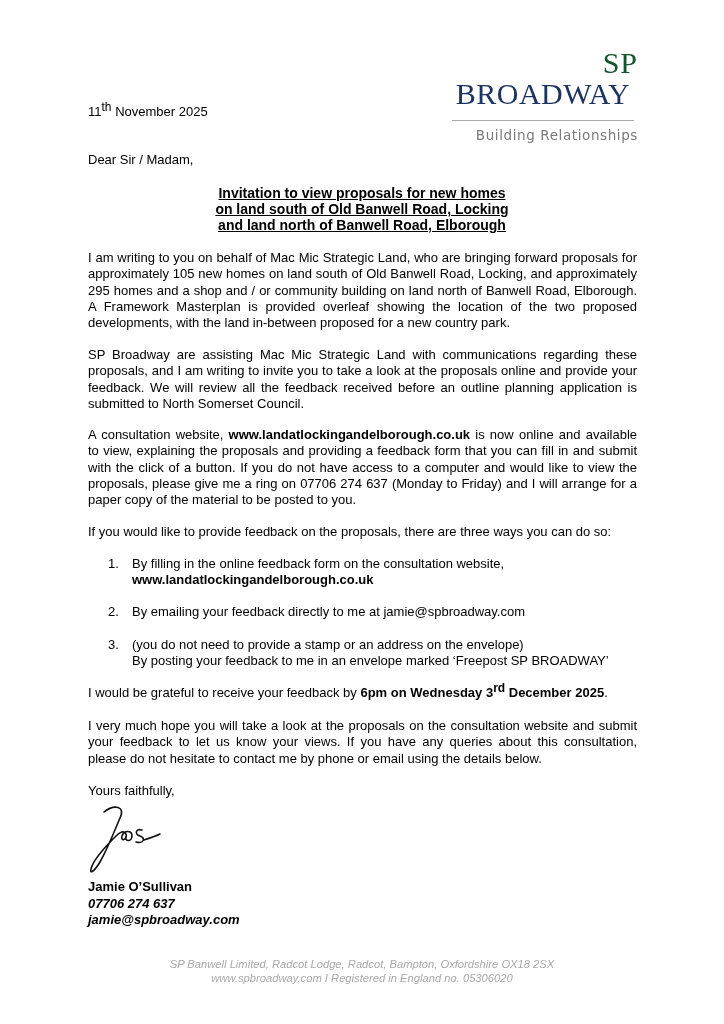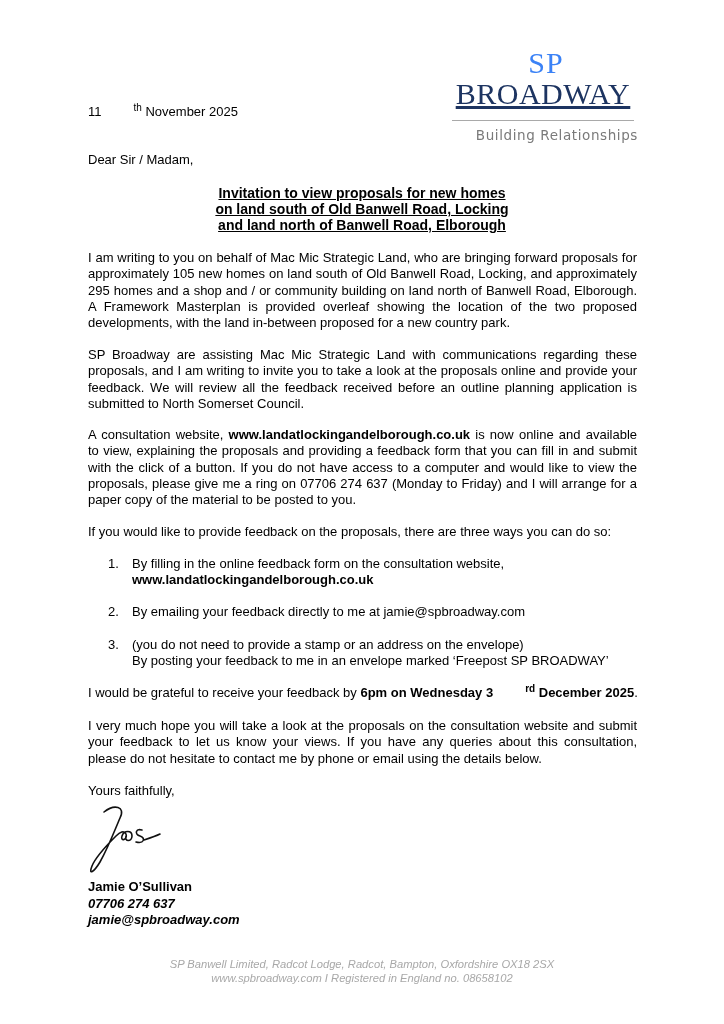--- a/index.html
+++ b/index.html
@@ -1,24 +1,24 @@
 <!DOCTYPE html>
 <html><head>
 <meta charset="utf-8">
 <style>
   html, body { margin: 0; padding: 0; background: #ffffff; }
   body { width: 724px; height: 1024px; position: relative; overflow: hidden;
          font-family: "Liberation Sans", sans-serif; color: #000; font-size: 13px; }
   .logo { position: absolute; left: 448px; top: 48px; width: 190px; text-align: center; }
-  .logo-sp { font-family: "Liberation Serif", serif; color: #3b82f6; font-size: 30px; line-height: 30px; letter-spacing: 1px; margin-left: 6px; }
-  .logo-name { font-family: "Liberation Serif", serif; color: #1d3461; font-size: 30px; line-height: 32px; letter-spacing: 0.5px; text-decoration: underline; }
+  .logo-sp { font-family: "Liberation Serif", serif; color: #14532d; font-size: 30px; line-height: 30px; letter-spacing: 1px; margin-left: 6px; text-align: right; }
+  .logo-name { font-family: "Liberation Serif", serif; color: #1d3461; font-size: 30px; line-height: 32px; letter-spacing: 0.5px; }
   .logo-rule { height: 1px; background: #a9a9a9; margin: 10px 4px 6px 4px; }
   .logo-tag { font-family: "DejaVu Sans", sans-serif; color: #7a7a7a; font-size: 13.5px; letter-spacing: 0.6px; text-align: right; }
   .date { position: absolute; left: 88px; top: 104px; }
-  .date sup, .deadline sup { font-size: 10px; line-height: 0; margin-left: 32px; }
+  .date sup, .deadline sup { font-size: 12px; line-height: 0; }
   .salutation { position: absolute; left: 88px; top: 152px; }
   .heading { position: absolute; left: 200px; width: 324px; top: 185px; text-align: center; font-weight: bold; text-decoration: underline; line-height: 16px; font-size: 14px; }
   .para { position: absolute; left: 88px; width: 549px; text-align: justify; line-height: 16.3px; }
   .p1 { top: 250px; }
   .p2 { top: 347px; }
   .p3 { top: 427px; }
   .p4 { top: 524px; }
   .list { position: absolute; left: 108px; width: 540px; }
   .li { position: absolute; left: 0; width: 540px; line-height: 16.3px; }
   .li .num { position: absolute; left: 0; }
@@ -92,14 +92,14 @@
 </svg>
 
 <div class="signer">
   <div>Jamie O’Sullivan</div>
   <div class="it">07706 274 637</div>
   <div class="it"><a class="link">jamie@spbroadway.com</a></div>
 </div>
 
 <div class="footer">
   <div>SP Banwell Limited, Radcot Lodge, Radcot, Bampton, Oxfordshire OX18 2SX</div>
-  <div>www.spbroadway.com  I  Registered in England no. 08658102</div>
+  <div>www.spbroadway.com  I  Registered in England no. 05306020</div>
 </div>
 
 </body></html>

